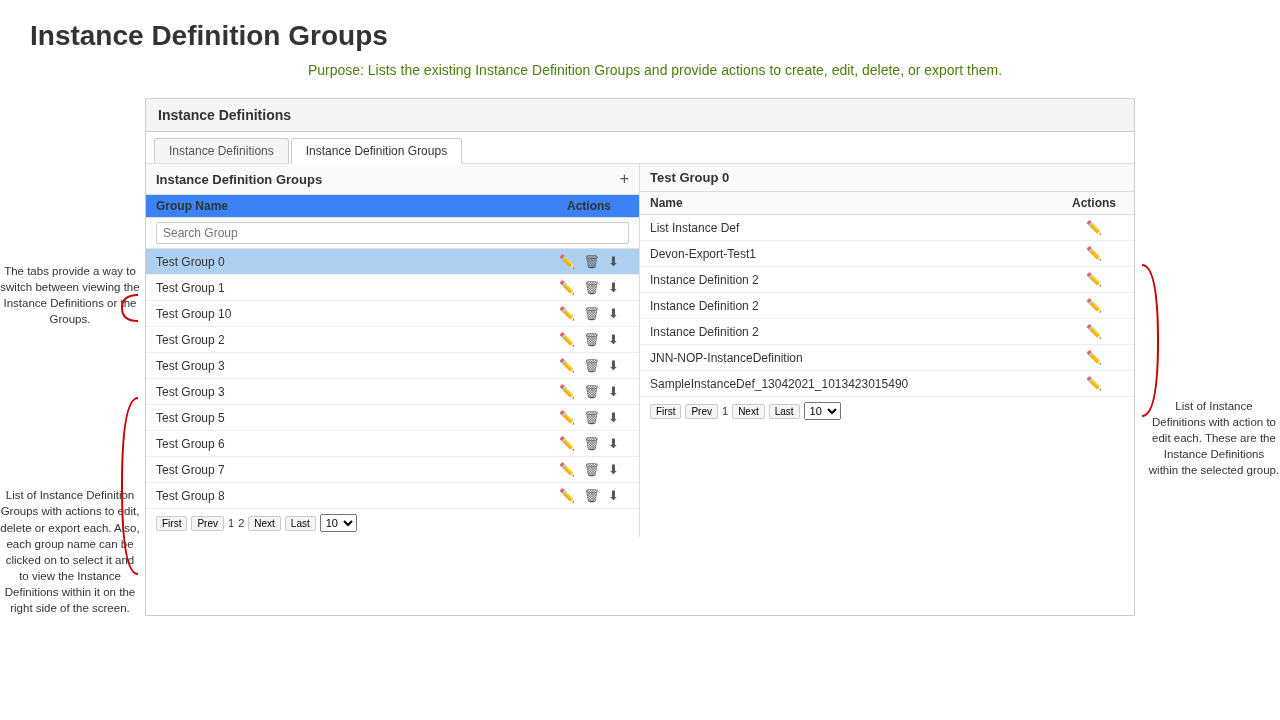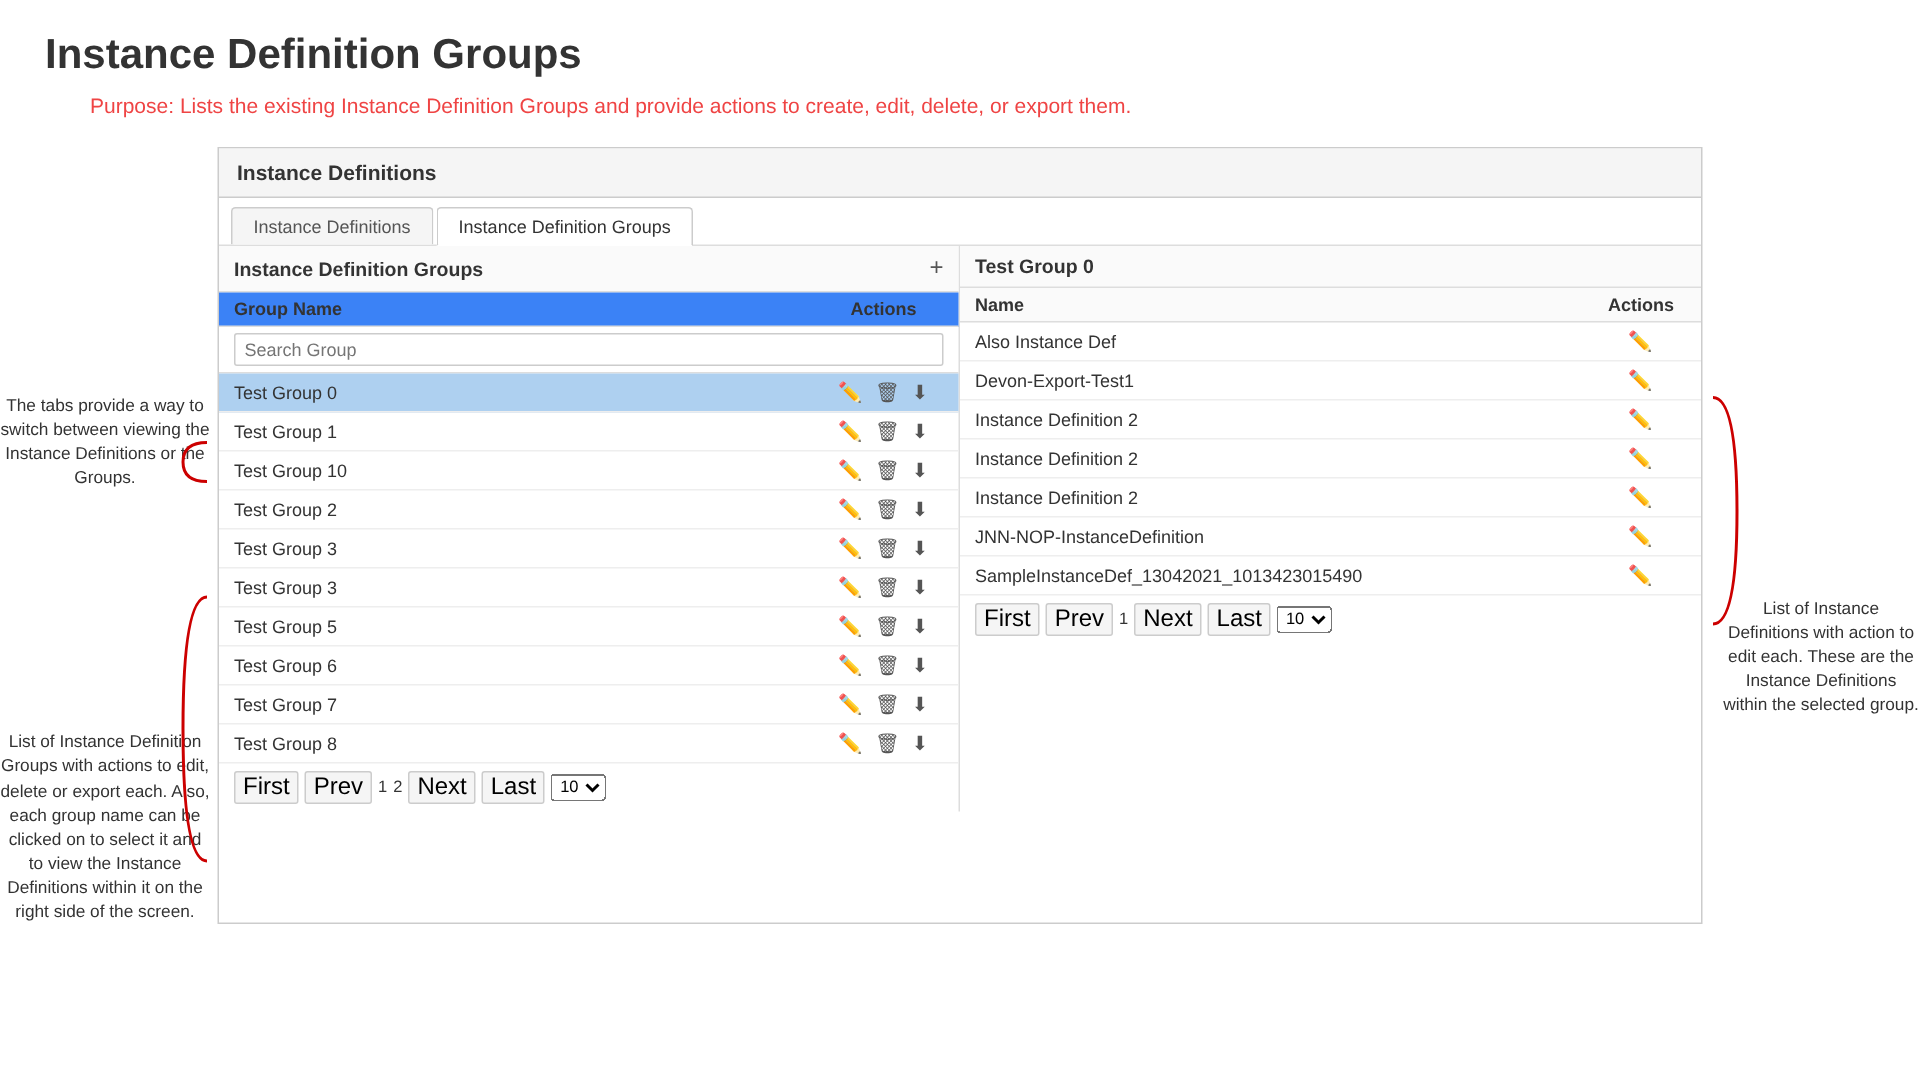--- a/index.html
+++ b/index.html
@@ -1,19 +1,19 @@
 <!DOCTYPE html>
 <html><head>
   <meta charset="utf-8">
   <style>
     * { box-sizing: border-box; margin: 0; padding: 0; }
     body { font-family: Arial, sans-serif; background: #fff; font-size: 13px; color: #333; width: 1280px; height: 720px; overflow: hidden; }
 
     .page-title { font-size: 28px; font-weight: bold; padding: 20px 30px 10px 30px; }
-    .page-purpose { font-size: 14px; color: #ef4444; padding: 0 30px 20px 60px; }
+    .page-purpose { font-size: 14px; color: #4d7c0f; padding: 0 30px 20px 60px; text-align: center; }
 
     
     .panel { flex: 1; border: 1px solid #ccc; margin: 0 5px; }
     .panel-header { background: #f5f5f5; padding: 8px 12px; font-size: 14px; font-weight: bold; border-bottom: 1px solid #ccc; }
 
     .tabs { display: flex; padding: 6px 8px 0; border-bottom: 1px solid #ddd; background: #fff; }
     .tab { padding: 5px 14px; font-size: 12px; border: 1px solid #ccc; border-bottom: none; cursor: pointer; margin-right: 2px; background: #f5f5f5; color: #555; border-radius: 3px 3px 0 0; }
     .tab.active { background: #fff; color: #333; border-bottom: 1px solid #fff; margin-bottom: -1px; font-weight: normal; }
 
     .content-area { display: flex; }
@@ -31,21 +31,21 @@
     .search-row { padding: 4px 10px; border-bottom: 1px solid #ddd; }
     .search-input { width: 100%; padding: 3px 6px; font-size: 12px; border: 1px solid #ccc; border-radius: 2px; }
 
     .group-row { display: flex; align-items: center; padding: 4px 10px; border-bottom: 1px solid #eee; cursor: pointer; }
     .group-row.selected { background: #aed0f0; }
     .group-row .name { flex: 1; font-size: 12px; }
     .group-row .actions { width: 80px; display: flex; gap: 4px; justify-content: center; }
     .action-icon { background: none; border: none; cursor: pointer; font-size: 13px; color: #555; padding: 1px 2px; }
 
     .pagination { padding: 5px 10px; display: flex; align-items: center; gap: 4px; font-size: 11px; }
-    .pagination button { padding: 1px 5px; font-size: 16px; border: 1px solid #ccc; background: #f5f5f5; cursor: pointer; border-radius: 2px; }
+    .pagination button { padding: 1px 5px; font-size: 10px; border: 1px solid #ccc; background: #f5f5f5; cursor: pointer; border-radius: 2px; }
     .pagination select { font-size: 11px; padding: 1px; }
 
     
     .definitions-section { flex: 1; }
     .definitions-header { padding: 6px 10px; border-bottom: 1px solid #ddd; background: #fafafa; }
     .definitions-header-title { font-size: 13px; font-weight: bold; }
 
     .def-table-header { display: flex; align-items: center; padding: 4px 10px; border-bottom: 1px solid #ddd; background: #fafafa; font-size: 12px; font-weight: bold; }
     .def-col-name { flex: 1; }
     .def-col-actions { width: 60px; text-align: center; }
@@ -203,21 +203,21 @@
 
       <div class="definitions-section">
         <div class="definitions-header">
           <span class="definitions-header-title">Test Group 0</span>
         </div>
         <div class="def-table-header">
           <span class="def-col-name">Name</span>
           <span class="def-col-actions">Actions</span>
         </div>
         <div class="def-row">
-          <span class="name">Also Instance Def</span>
+          <span class="name">List Instance Def</span>
           <div class="actions">
             <button class="action-icon">✏️</button>
           </div>
         </div>
         <div class="def-row">
           <span class="name">Devon-Export-Test1</span>
           <div class="actions">
             <button class="action-icon">✏️</button>
           </div>
         </div>

